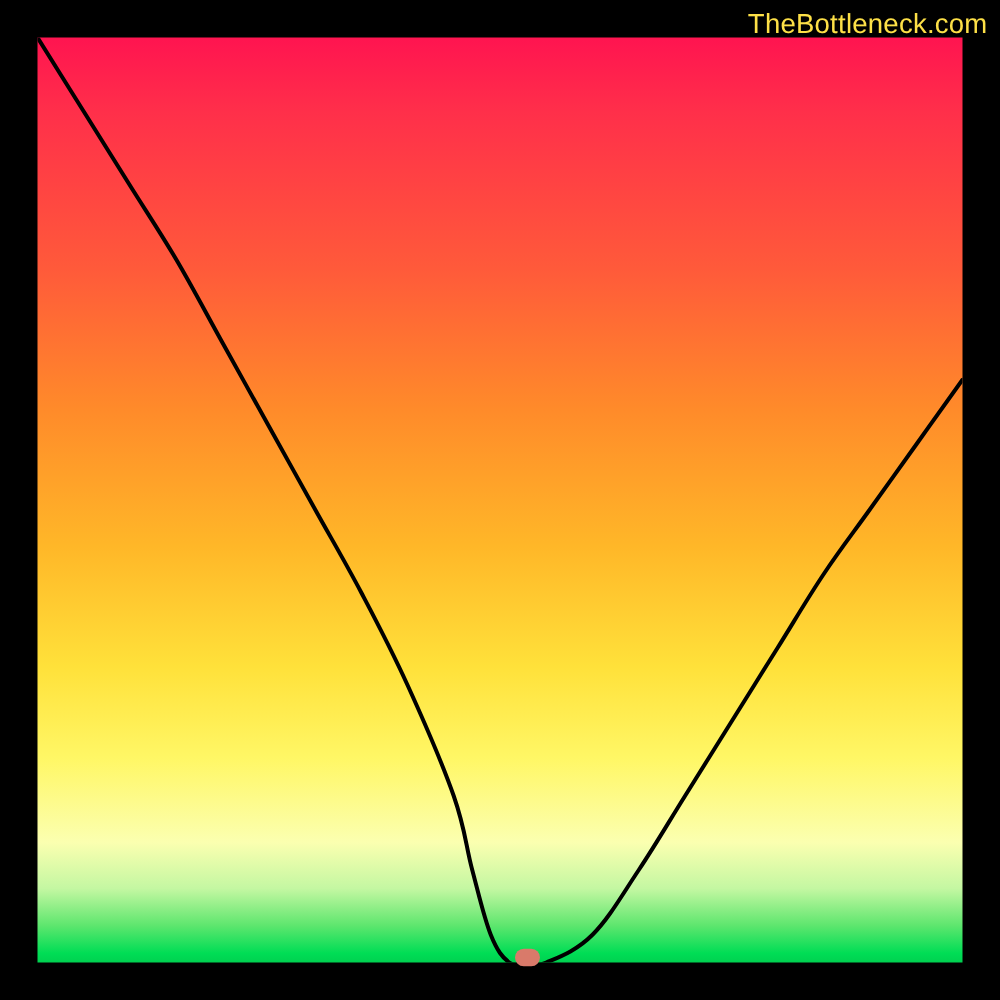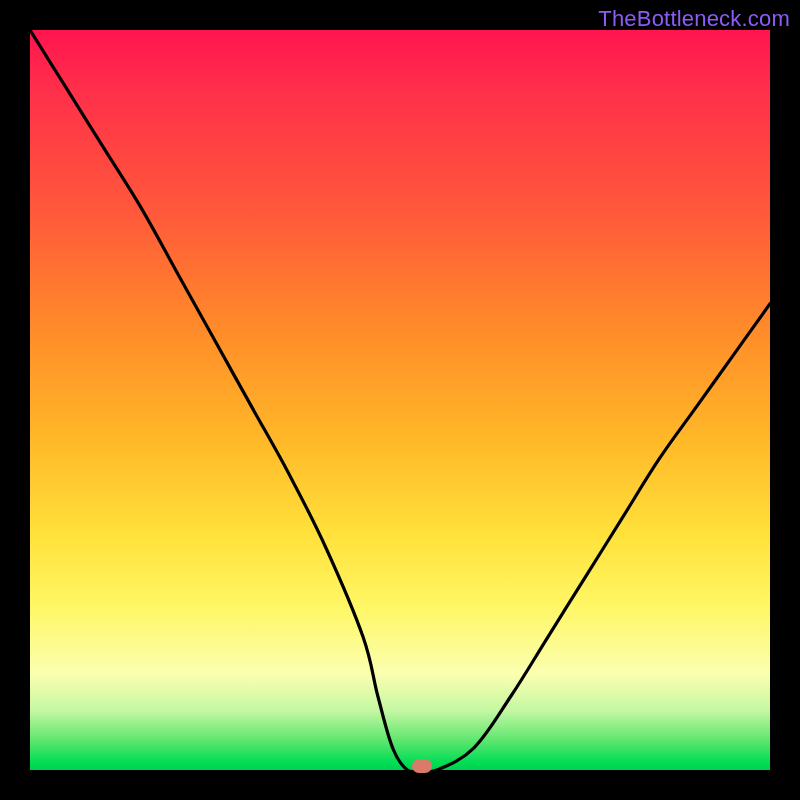--- a/index.html
+++ b/index.html
@@ -39,21 +39,21 @@
       #c4f7a2 92%,
       #5ee66e 96%,
       #00dd55 99%,
       #00d150 100%
     );
   }
   .watermark {
     position: absolute;
     top: 6px;
     right: 10px;
-    color: #8b5cf6;
+    color: #fde047;
     font-size: 22px;
     font-weight: 500;
     letter-spacing: 0.2px;
     user-select: none;
   }
   svg.curve {
     position: absolute;
     left: 0;
     top: 0;
     width: 740px;

